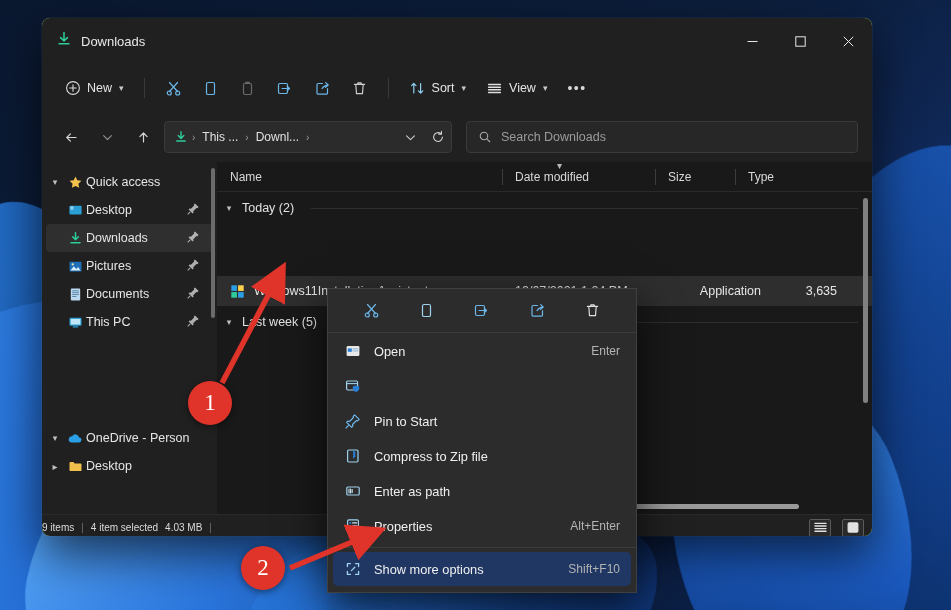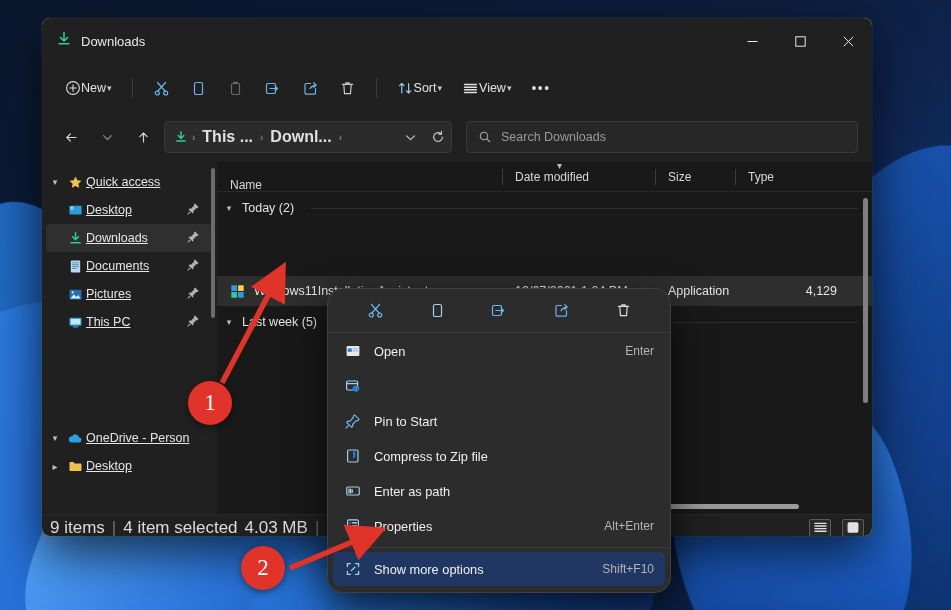--- a/index.html
+++ b/index.html
@@ -82,21 +82,21 @@
   
   .toolbar {
     height: 48px;
     background: #202020;
     display: flex; align-items: center;
     padding: 0 14px;
     gap: 2px;
   }
   .tb-item {
     height: 32px;
-    display: flex; align-items: center; 
+    display: flex; align-items: center; gap: 6px;
     padding: 0 9px;
     border-radius: 4px;
     color: #e4e4e4;
     font-size: 12.5px;
     white-space: nowrap;
     justify-content: flex-end;
   }
   .tb-sep { width: 1px; height: 20px; background: #3a3a3a; margin: 0 9px; }
   .chev { font-size: 9px; color: #c8c8c8; margin-left: 1px; }
 
@@ -117,21 +117,21 @@
   .crumbbar {
     flex: 0 0 auto;
     width: 288px; height: 32px;
     background: #2b2b2b;
     border: 1px solid #3a3a3a;
     border-radius: 4px;
     display: flex; align-items: center;
     padding: 0 6px 0 9px;
     gap: 4px;
   }
-  .crumb { color: #e0e0e0; font-size: 16px; padding: 2px 3px; border-radius: 3px; font-weight: bold; }
+  .crumb { color: #e0e0e0; font-size: 12px; padding: 2px 3px; border-radius: 3px; }
   .crumb-sep { color: #9a9a9a; font-size: 10px; }
   .crumb-spacer { flex: 1; }
   .searchbox {
     flex: 1; height: 32px;
     background: #272727;
     border: 1px solid #3a3a3a;
     border-radius: 4px;
     display: flex; align-items: center; gap: 9px;
     padding: 0 11px;
     margin-left: 8px;
@@ -155,21 +155,21 @@
     padding-right: 10px;
     font-size: 12.5px;
     color: #e6e6e6;
     border-radius: 4px;
     margin: 0 4px;
     position: relative;
   }
   .sb-row.selected { background: #2f2f2f; }
   .sb-exp { width: 18px; text-align: center; color: #c0c0c0; font-size: 9px; flex: 0 0 18px; }
   .sb-ico { width: 22px; display: flex; align-items: center; justify-content: center; flex: 0 0 22px; }
-  .sb-label { flex: 1; overflow: hidden; white-space: nowrap; text-decoration: underline; }
+  .sb-label { flex: 1; overflow: hidden; white-space: nowrap; }
   .sb-pin { width: 16px; flex: 0 0 16px; opacity: .85; }
   .sb-indent { padding-left: 18px; }
   .sb-scroll {
     position: absolute; right: 2px; top: 6px;
     width: 4px; height: 150px;
     background: #6b6b6b; border-radius: 2px;
   }
 
   
   .filelist { flex: 1; background: #191919; position: relative; overflow: hidden; }
@@ -182,21 +182,21 @@
   }
   .col {
     height: 30px; display: flex; align-items: center;
     padding-left: 13px;
     position: relative;
   }
   .col + .col::before {
     content: ""; position: absolute; left: 0; top: 7px;
     width: 1px; height: 16px; background: #3d3d3d;
   }
-  .col.name { width: 285px; align-items: flex-end; }
+  .col.name { width: 285px; }
   .col.date { width: 153px; }
   .col.type { width: 106px; }
   .col.size { width: 80px; }
   .sort-caret {
     position: absolute; left: 340px; top: -2px;
     color: #b9b9b9; font-size: 10px;
   }
   .group-head {
     height: 32px; display: flex; align-items: center;
     color: #e2e2e2; font-size: 12.5px;
@@ -204,61 +204,61 @@
   }
   .group-head .gl { flex: 1; height: 1px; background: #2e2e2e; margin-left: 10px; margin-right: 14px; }
   .gcaret { color: #bdbdbd; font-size: 9px; width: 12px; text-align: center; }
   .file-row {
     height: 30px; display: flex; align-items: center;
     font-size: 12.5px; color: #e6e6e6;
   }
   .file-row.selected { background: #2e2e2e; }
   .fr-name { width: 285px; display: flex; align-items: center; gap: 9px; padding-left: 13px; }
   .fr-date { width: 153px; padding-left: 13px; }
-  .fr-type { width: 106px; padding-left: 13px; }
+  .fr-type { width: 106px; padding-left: 13px; text-align: right; }
   .fr-size { width: 80px; text-align: right; padding-right: 4px; }
   .list-vscroll {
     position: absolute; right: 4px; top: 36px;
     width: 5px; height: 205px;
     background: #808080; border-radius: 3px;
   }
   .list-hscroll {
     position: absolute; left: 400px; bottom: 5px;
     width: 182px; height: 5px;
     background: #9a9a9a; border-radius: 3px;
   }
 
   
   .statusbar {
     height: 26px;
     background: #202020;
     display: flex; align-items: center;
-    padding: 0 8px 0 8px;
-    color: #dcdcdc; font-size: 17px;
+    padding: 0 8px 0 0;
+    color: #dcdcdc; font-size: 10px;
     border-top: 1px solid #2a2a2a;
     gap: 7px;
   }
   .sb-div { color: #6f6f6f; }
   .statusbar .spacer { flex: 1; }
   .viewbtn {
     width: 22px; height: 18px;
     display: flex; align-items: center; justify-content: center;
     border: 1px solid #5a5a5a; border-radius: 2px;
     background: #2a2a2a;
     margin-left: 4px;
   }
 
   
   #ctxmenu {
     position: absolute;
     left: 327px; top: 288px;
-    width: 344px;
+    width: 310px;
     background: #2c2c2c;
     border: 1px solid #404040;
-    border-radius: 16px;
+    border-radius: 0;
     box-shadow: 0 14px 40px rgba(0,0,0,.72);
     overflow: hidden;
     padding-bottom: 5px;
   }
   .ctx-quickbar {
     height: 44px;
     display: flex; align-items: center;
     justify-content: space-around;
     padding: 0 16px;
     border-bottom: 1px solid #3b3b3b;
@@ -509,45 +509,45 @@
           <svg width="13" height="13" viewBox="0 0 14 14">
               <path d="M8.6 1.5l3.9 3.9-1.3 1.3-1-.3-3.5 3.5.4 1.5-1 1-4.4-4.4 1-1 1.5.4L7.7 3.8l-.3-1z" fill="#c9c9c9"></path>
               <path d="M3.2 10.8L1 13" stroke="#c9c9c9" stroke-width="1.1" stroke-linecap="round"></path>
             </svg>
         </span>
       </div>
 
       <div class="sb-row sb-indent">
         <span class="sb-ico">
           <svg width="15" height="15" viewBox="0 0 16 16">
+              <rect x="1.6" y="2.8" width="12.8" height="10.4" rx="1" fill="#1e6fb8"></rect>
+              <path d="M2.6 12.2l3.6-4.4 2.6 2.8 2-2.2 2.6 3.8z" fill="#d6ecf8"></path>
+              <circle cx="5" cy="5.6" r="1.2" fill="#ffe8a3"></circle>
+            </svg>
+        </span>
+        <span class="sb-label">Pictures</span>
+        <span class="sb-pin">
+          <svg width="13" height="13" viewBox="0 0 14 14">
+              <path d="M8.6 1.5l3.9 3.9-1.3 1.3-1-.3-3.5 3.5.4 1.5-1 1-4.4-4.4 1-1 1.5.4L7.7 3.8l-.3-1z" fill="#c9c9c9"></path>
+              <path d="M3.2 10.8L1 13" stroke="#c9c9c9" stroke-width="1.1" stroke-linecap="round"></path>
+            </svg>
+        </span>
+      </div>
+
+      <div class="sb-row sb-indent">
+        <span class="sb-ico">
+          <svg width="15" height="15" viewBox="0 0 16 16">
               <rect x="3" y="1.6" width="10" height="12.8" rx="1" fill="#bcd9ef"></rect>
               <rect x="4.4" y="3.6" width="7.2" height="1" fill="#5a86a8"></rect>
               <rect x="4.4" y="5.6" width="7.2" height="1" fill="#5a86a8"></rect>
               <rect x="4.4" y="7.6" width="7.2" height="1" fill="#5a86a8"></rect>
               <rect x="4.4" y="9.6" width="4.6" height="1" fill="#5a86a8"></rect>
             </svg>
         </span>
         <span class="sb-label">Documents</span>
-        <span class="sb-pin">
-          <svg width="13" height="13" viewBox="0 0 14 14">
-              <path d="M8.6 1.5l3.9 3.9-1.3 1.3-1-.3-3.5 3.5.4 1.5-1 1-4.4-4.4 1-1 1.5.4L7.7 3.8l-.3-1z" fill="#c9c9c9"></path>
-              <path d="M3.2 10.8L1 13" stroke="#c9c9c9" stroke-width="1.1" stroke-linecap="round"></path>
-            </svg>
-        </span>
-      </div>
-
-      <div class="sb-row sb-indent">
-        <span class="sb-ico">
-          <svg width="15" height="15" viewBox="0 0 16 16">
-              <rect x="1.6" y="2.8" width="12.8" height="10.4" rx="1" fill="#1e6fb8"></rect>
-              <path d="M2.6 12.2l3.6-4.4 2.6 2.8 2-2.2 2.6 3.8z" fill="#d6ecf8"></path>
-              <circle cx="5" cy="5.6" r="1.2" fill="#ffe8a3"></circle>
-            </svg>
-        </span>
-        <span class="sb-label">Pictures</span>
         <span class="sb-pin">
           <svg width="13" height="13" viewBox="0 0 14 14">
               <path d="M8.6 1.5l3.9 3.9-1.3 1.3-1-.3-3.5 3.5.4 1.5-1 1-4.4-4.4 1-1 1.5.4L7.7 3.8l-.3-1z" fill="#c9c9c9"></path>
               <path d="M3.2 10.8L1 13" stroke="#c9c9c9" stroke-width="1.1" stroke-linecap="round"></path>
             </svg>
         </span>
       </div>
 
       <div class="sb-row sb-indent">
         <span class="sb-ico">
@@ -622,21 +622,21 @@
               <rect x="1.4" y="1.4" width="6" height="6" fill="#2a9fe6"></rect>
               <rect x="8.6" y="1.4" width="6" height="6" fill="#ffd24d"></rect>
               <rect x="1.4" y="8.6" width="6" height="6" fill="#2ecc9b"></rect>
               <rect x="8.6" y="8.6" width="6" height="6" fill="#2a9fe6"></rect>
             </svg>
           </span>
           <span>Windows11InstallationAssistant</span>
         </div>
         <div class="fr-date">12/07/2021 1:24 PM</div>
         <div class="fr-type">Application</div>
-        <div class="fr-size">4,129</div>
+        <div class="fr-size">3,635</div>
       </div>
 
       <div class="group-head">
         <span class="gcaret">▾</span>
         <span>Last week (5)</span>
         <span class="gl"></span>
       </div>
 
       <div class="list-vscroll"></div>
       <div class="list-hscroll"></div>

